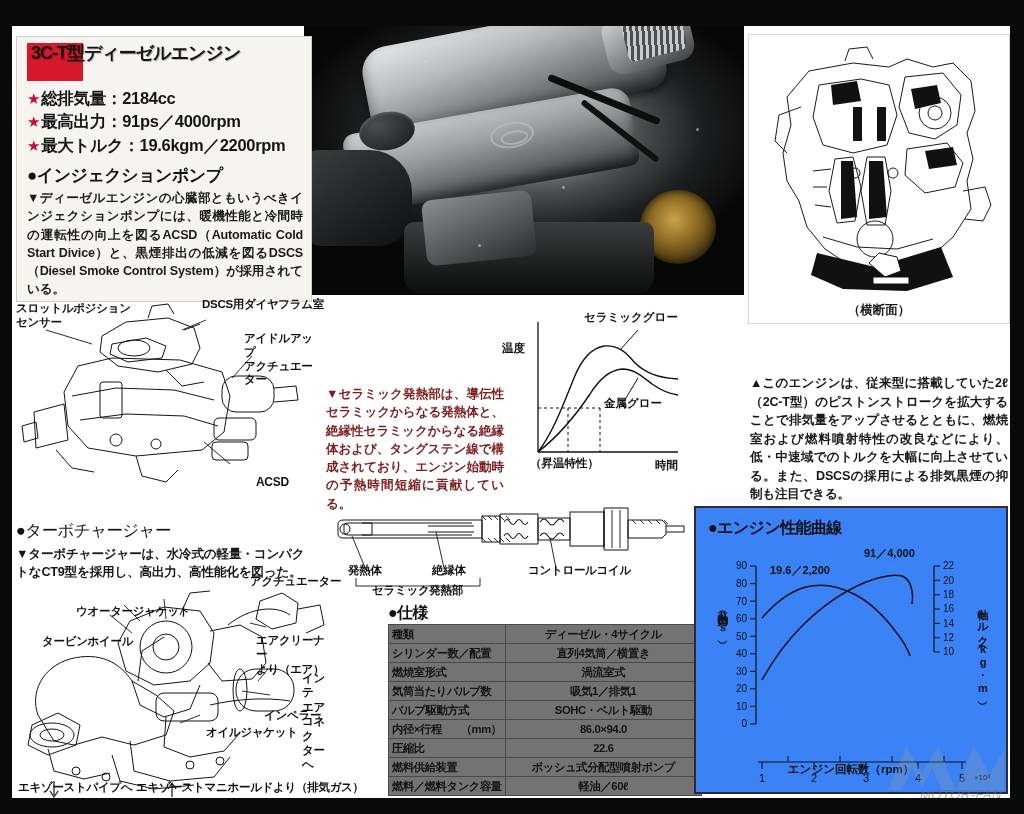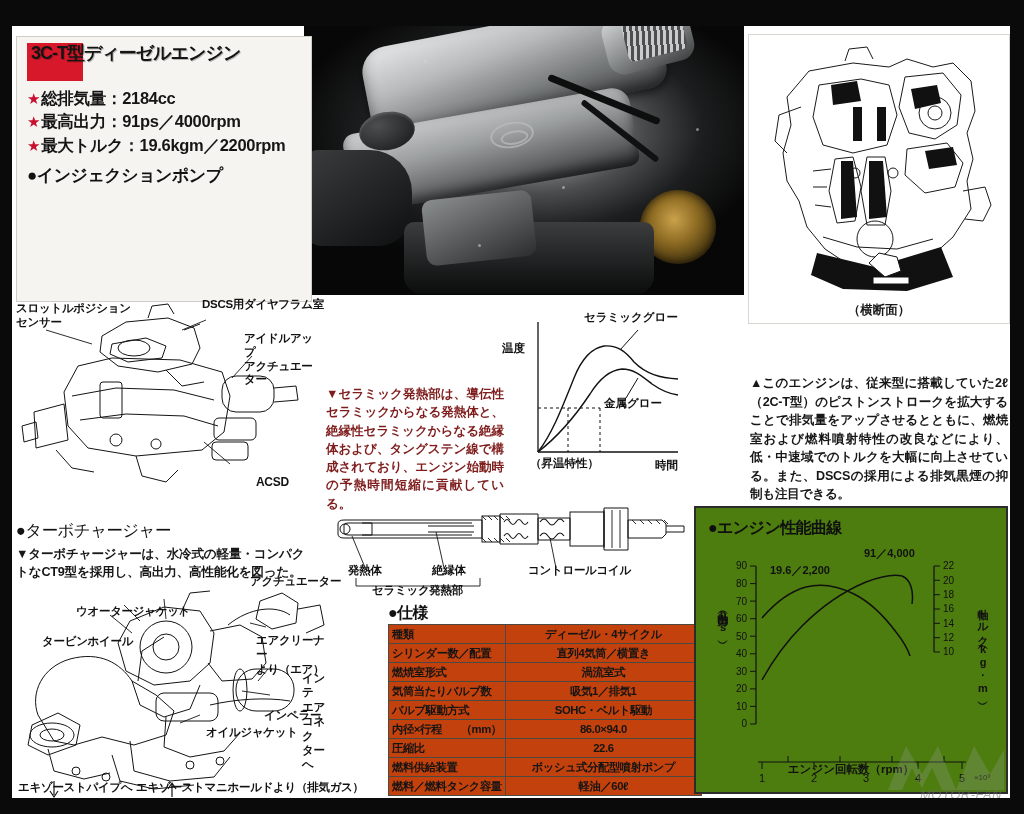--- a/index.html
+++ b/index.html
@@ -133,34 +133,34 @@
     font-size:12.6px; line-height:1.45; color:#171717; letter-spacing:-0.2px; font-weight:600; }
   .turbo-diagram { position:absolute; left:14px; top:585px; width:320px; height:215px; }
 
   
   .gp-diagram { position:absolute; left:332px; top:498px; width:356px; height:100px; }
 
   
   .spec-head { position:absolute; left:388px; top:603px; font-size:16px; font-weight:700; color:#121212; letter-spacing:-0.6px; }
   .spec-table {
     position:absolute; left:388px; top:624px; width:314px;
-    border-collapse:collapse; background:#c2410c;
+    border-collapse:collapse; background:#737373;
   }
   .spec-table td {
     border:1px solid #4a4a42; font-size:11.3px; color:#141414;
     padding:1.5px 3px; height:17.5px; font-weight:600; letter-spacing:-0.4px;
   }
   .spec-table td.k { width:112px; white-space:nowrap; }
   .spec-table td.v { text-align:center; white-space:nowrap; }
   .unit { float:right; }
 
   
   .perf-panel {
     position:absolute; left:694px; top:506px; width:314px; height:288px;
-    background:#4d7c0f; border:2px solid #2c2c2c;
+    background:#3b82f6; border:2px solid #2c2c2c;
   }
   .perf-head { position:absolute; left:12px; top:10px; font-size:16px; font-weight:700; color:#0f0f0f; letter-spacing:-0.6px; }
   .perf-svg { position:absolute; left:0; top:26px; }
 
   .wm { position:absolute; right:18px; bottom:22px; opacity:.26; pointer-events:none; }
   .wm-text { position:absolute; right:22px; bottom:12px; font-size:13px; color:#6c6c6c; opacity:.55;
     font-style:italic; letter-spacing:.5px;margin-top:8px; }
   .stroke-txt { font-family:"Liberation Sans", sans-serif; }
 </style>
 </head>
@@ -197,20 +197,21 @@
         <span class="star">★</span><span>総排気量：2184cc</span>
       </div>
       <div class="star-item">
         <span class="star">★</span><span>最高出力：91ps／4000rpm</span>
       </div>
       <div class="star-item">
         <span class="star">★</span><span>最大トルク：19.6kgm／2200rpm</span>
       </div>
     </div>
     <div class="head-bullet">●インジェクションポンプ</div>
+    <div class="body-text">▼ディーゼルエンジンの心臓部ともいうべきインジェクションポンプには、暖機性能と冷間時の運転性の向上を図るACSD（Automatic Cold Start Divice）と、黒煙排出の低減を図るDSCS（Diesel Smoke Control System）が採用されている。</div>
   </div>
 
   <div class="xsec-panel">
     <svg class="xsec-art" viewBox="0 0 246 250">
       <g fill="none" stroke="#1b1b1b" stroke-width="1">
         <path d="M30 56 L52 30 L96 22 L132 26 L150 18 L176 26 L196 22 L214 40 L218 70 L210 92 L216 118 L210 140 L214 168 L196 196 L176 214 L150 226 L120 230 L92 224 L68 208 L50 186 L42 160 L30 140 L26 112 L34 84 Z"></path>
         <path d="M62 44 L104 38 L132 44 L140 74 L130 104 L96 112 L66 104 L56 76 Z"></path>
         <path d="M148 36 L186 32 L204 54 L200 84 L178 98 L152 92 L142 66 Z"></path>
         <path d="M78 118 L96 116 L104 146 L98 180 L80 182 L72 150 Z"></path>
         <path d="M110 116 L128 116 L134 150 L128 184 L110 184 L104 150 Z"></path>

